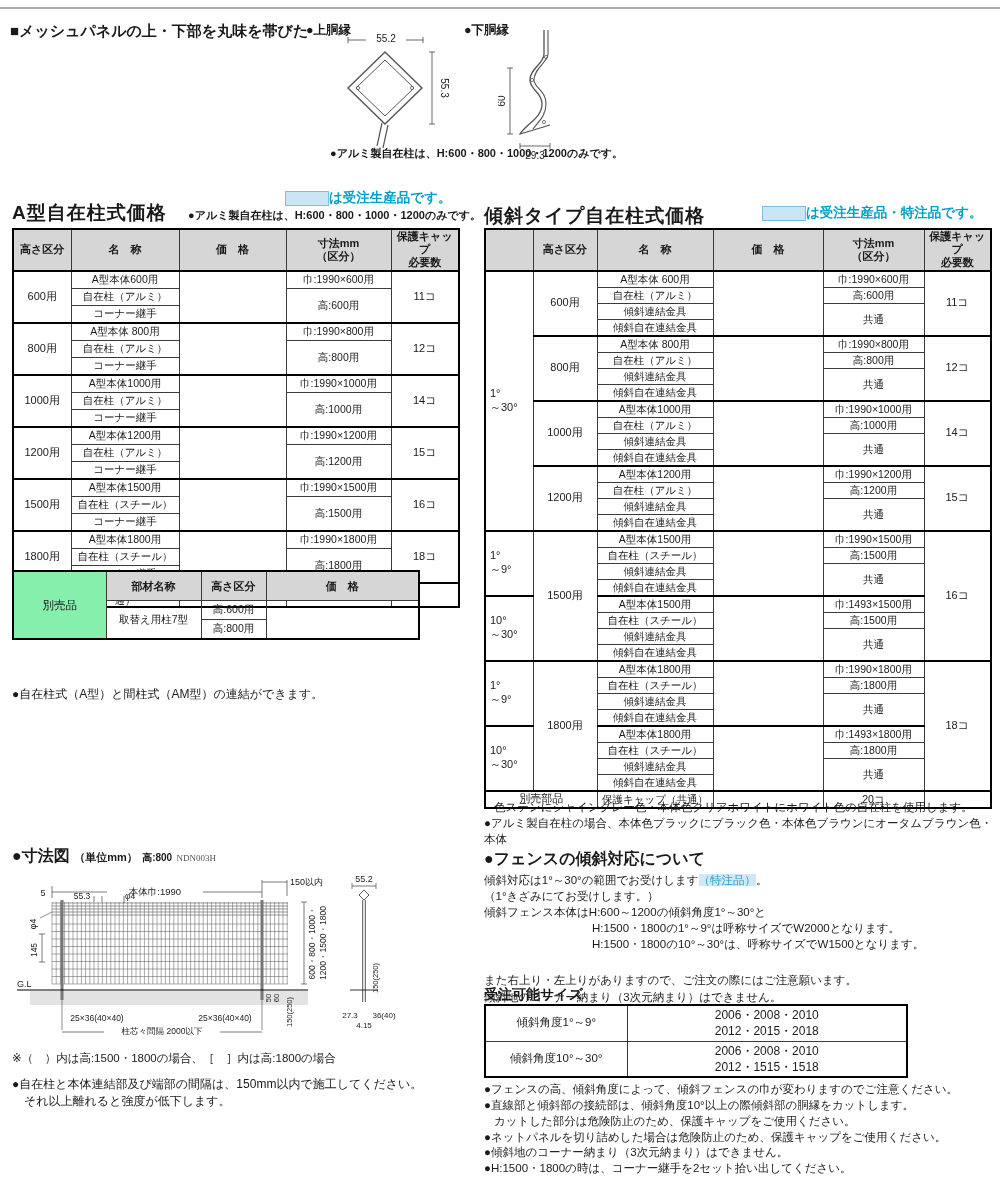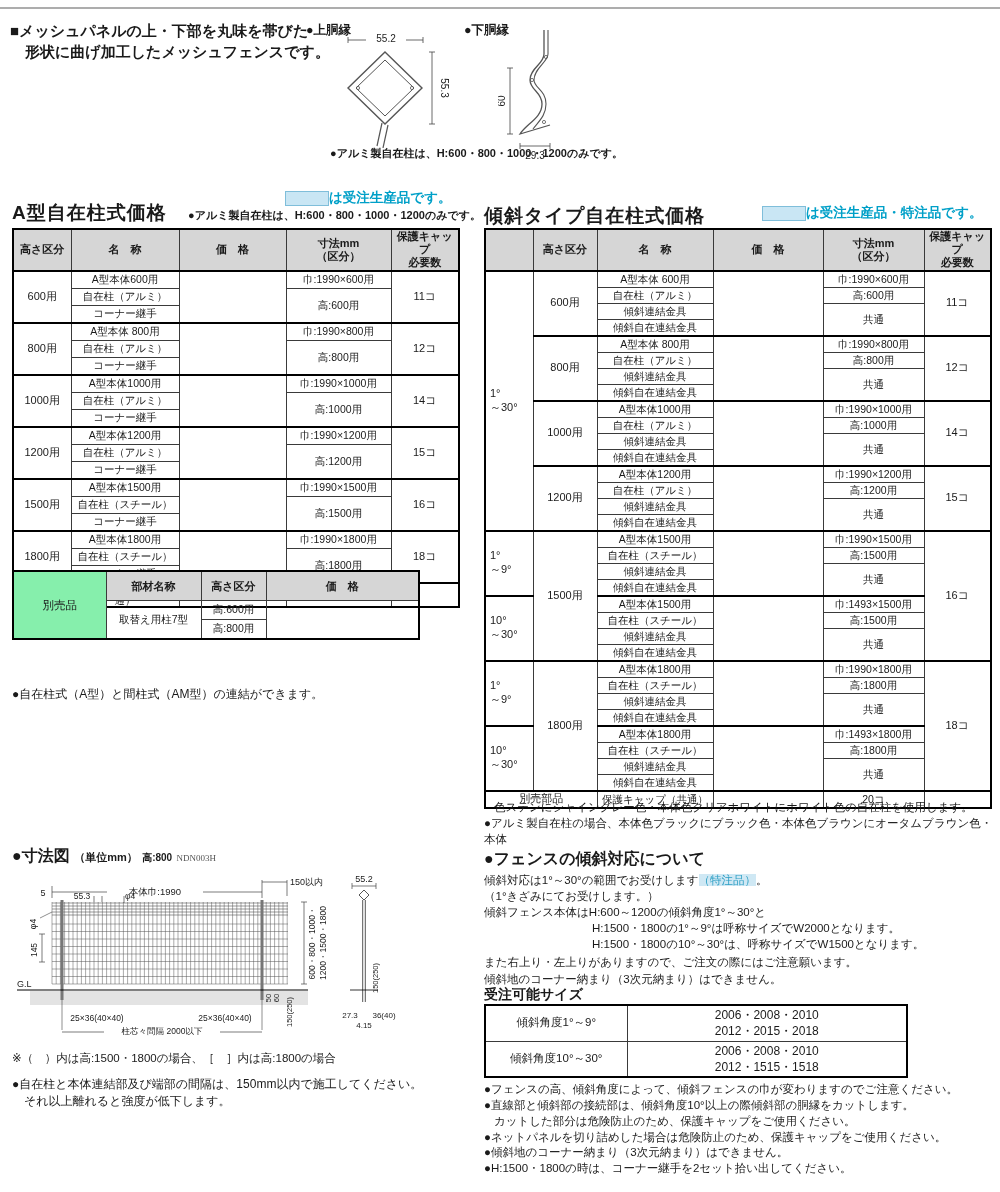--- a/index.html
+++ b/index.html
@@ -58,21 +58,20 @@
   .dim-code{font-size:9px;color:#555;font-weight:normal;font-family:"Liberation Serif","DejaVu Serif",serif;}
   svg text{font-family:"Liberation Sans","DejaVu Sans",sans-serif;fill:#222;}
 </style>
 </head>
 <body>
 
 <div class="abs top-rule"></div>
 
 <div class="abs intro">
   <div>■メッシュパネルの上・下部を丸味を帯びた</div>
-  <div class="l2">形状に曲げ加工したメッシュフェンスです。</div>
 </div>
 
 <div class="abs fig-label" style="left:306px;top:22px;">●上胴縁</div>
 <svg class="abs" style="left:328px;top:30px;" width="122" height="118" viewBox="0 0 122 118">
   <line x1="20" y1="10" x2="95" y2="10" stroke="#444" stroke-width="0.8"></line>
   <path d="M20,7 V13 M95,7 V13" stroke="#444" stroke-width="0.8" fill="none"></path>
   <rect x="38" y="3" width="40" height="11" fill="#fff"></rect>
   <text x="58" y="12" font-size="10" text-anchor="middle">55.2</text>
   <path d="M57,22 L94,58 L57,94 L20,58 Z" fill="none" stroke="#555" stroke-width="1.4"></path>
   <path d="M57,30 L86,58 L57,86 L28,58 Z" fill="none" stroke="#555" stroke-width="1"></path>
@@ -442,21 +441,21 @@
   <div>●アルミ製自在柱の場合、本体色ブラックにブラック色・本体色ブラウンにオータムブラウン色・本体</div>
 </div>
 
 <div class="abs slope-heading" style="left:484px;top:849px;">●フェンスの傾斜対応について</div>
 <div class="abs note" style="left:484px;top:872px;width:510px;">
   <div><span>傾斜対応は1°～30°の範囲でお受けします</span><span class="tag">（特注品）</span><span>。</span></div>
   <div>（1°きざみにてお受けします。）</div>
   <div><span>傾斜フェンス本体は</span><span>H:600～1200の傾斜角度1°～30°と</span></div>
   <div style="padding-left:108px;">H:1500・1800の1°～9°は呼称サイズでW2000となります。</div>
   <div style="padding-left:108px;">H:1500・1800の10°～30°は、呼称サイズでW1500となります。</div>
-  <div style="margin-top:2px;">また右上り・左上りがありますので、ご注文の際にはご注意願います。</div>
+  <div style="margin-top:20px;">また右上り・左上りがありますので、ご注文の際にはご注意願います。</div>
   <div>傾斜地のコーナー納まり（3次元納まり）はできません。</div>
 </div>
 
 <div class="abs order-title" style="left:484px;top:986px;">受注可能サイズ</div>
 <table class="abs order-table" style="left:484px;top:1004px;width:422px;">
   <colgroup>
       <col style="width:142px">
       <col style="width:280px">
     </colgroup>
   <tbody>

